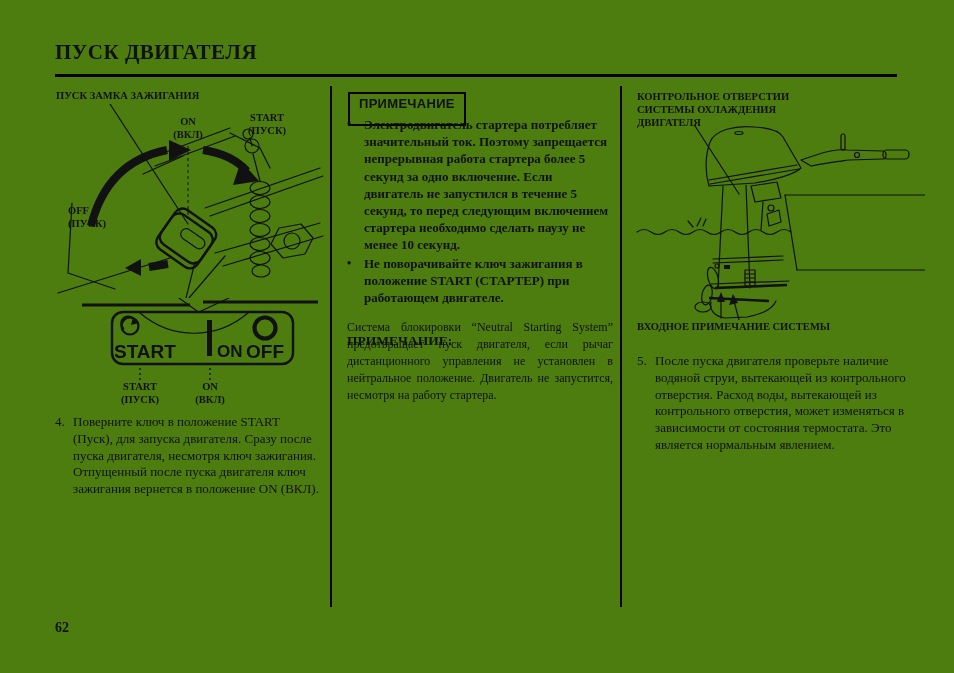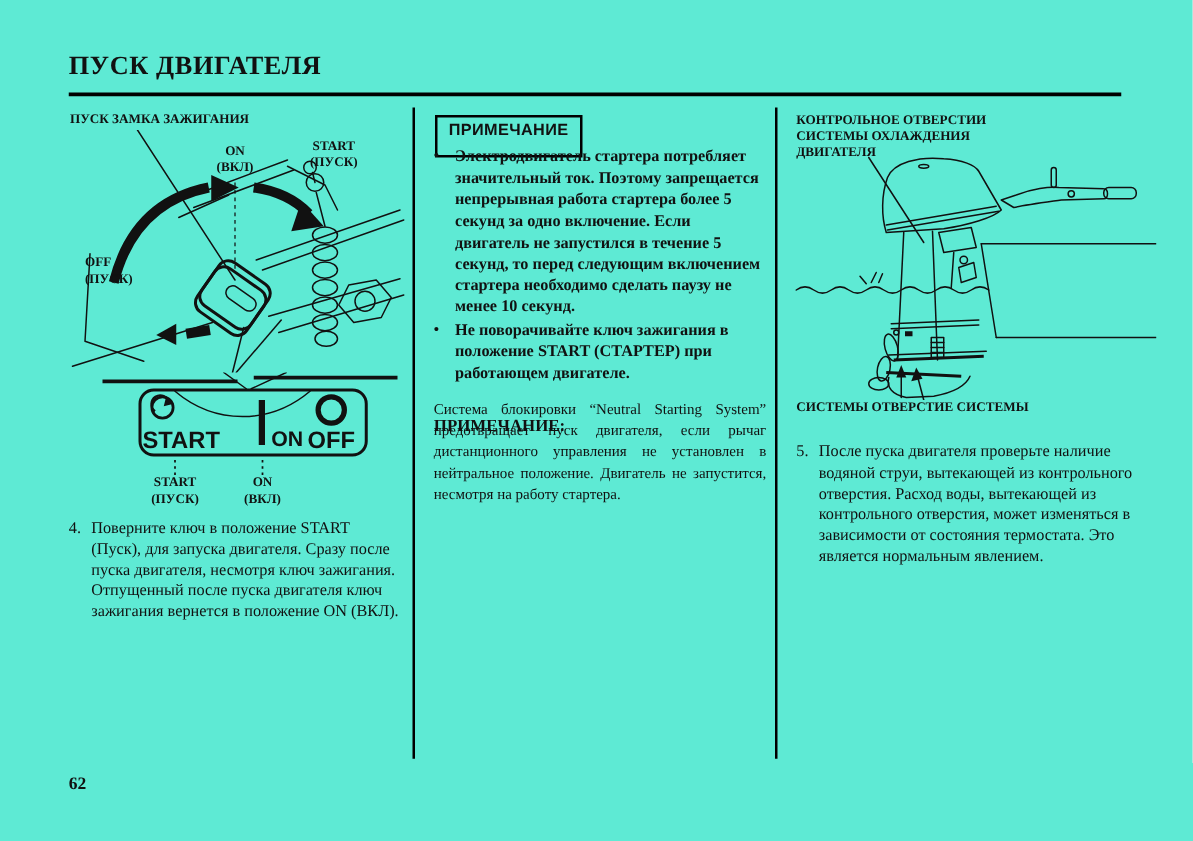--- a/index.html
+++ b/index.html
@@ -1,17 +1,17 @@
 <!DOCTYPE html>
 <html><head>
 <meta charset="utf-8">
 <style>
   html,body{margin:0;padding:0;background:#e8e8e8;}
   .page{
-    position:relative;width:954px;height:673px;background:#5eead4;
+    position:relative;width:954px;height:673px;background:#4d7c0f;
     font-family:"Liberation Serif", serif;color:#111;overflow:hidden;
     margin:0 auto;
   }
   .abs{position:absolute;}
   
   .title{
     font-size:21px;font-weight:bold;letter-spacing:0.5px;
     font-family:"Liberation Serif", serif;
   }
   .title-rule{background:#000;height:3px;}
@@ -257,21 +257,21 @@
 
     <g>
       <path class="ln" d="M86,200 L86,181" stroke-width="1.5"></path>
       <polygon class="fillb" points="82,184 86,174 90,184"></polygon>
       <path class="ln" d="M104,202 L99,183" stroke-width="1.5"></path>
       <polygon class="fillb" points="94,187 98,176 103,185"></polygon>
     </g>
   </svg>
 
   <div class="abs figcap" style="left:637px;top:320px;width:220px;">
-    <div>СИСТЕМЫ ОТВЕРСТИЕ СИСТЕМЫ</div>
+    <div>ВХОДНОЕ ПРИМЕЧАНИЕ СИСТЕМЫ</div>
   </div>
 
   <div class="abs step" style="left:637px;top:353px;width:283px;">
     <span class="num">5.</span>
     <span class="body">После пуска двигателя проверьте наличие водяной струи, вытекающей из контрольного отверстия. Расход воды, вытекающей из контрольного отверстия, может изменяться в зависимости от состояния термостата. Это является нормальным явлением.</span>
   </div>
 
   <div class="abs pagenum" style="left:55px;top:620px;">62</div>
 
 </div>

